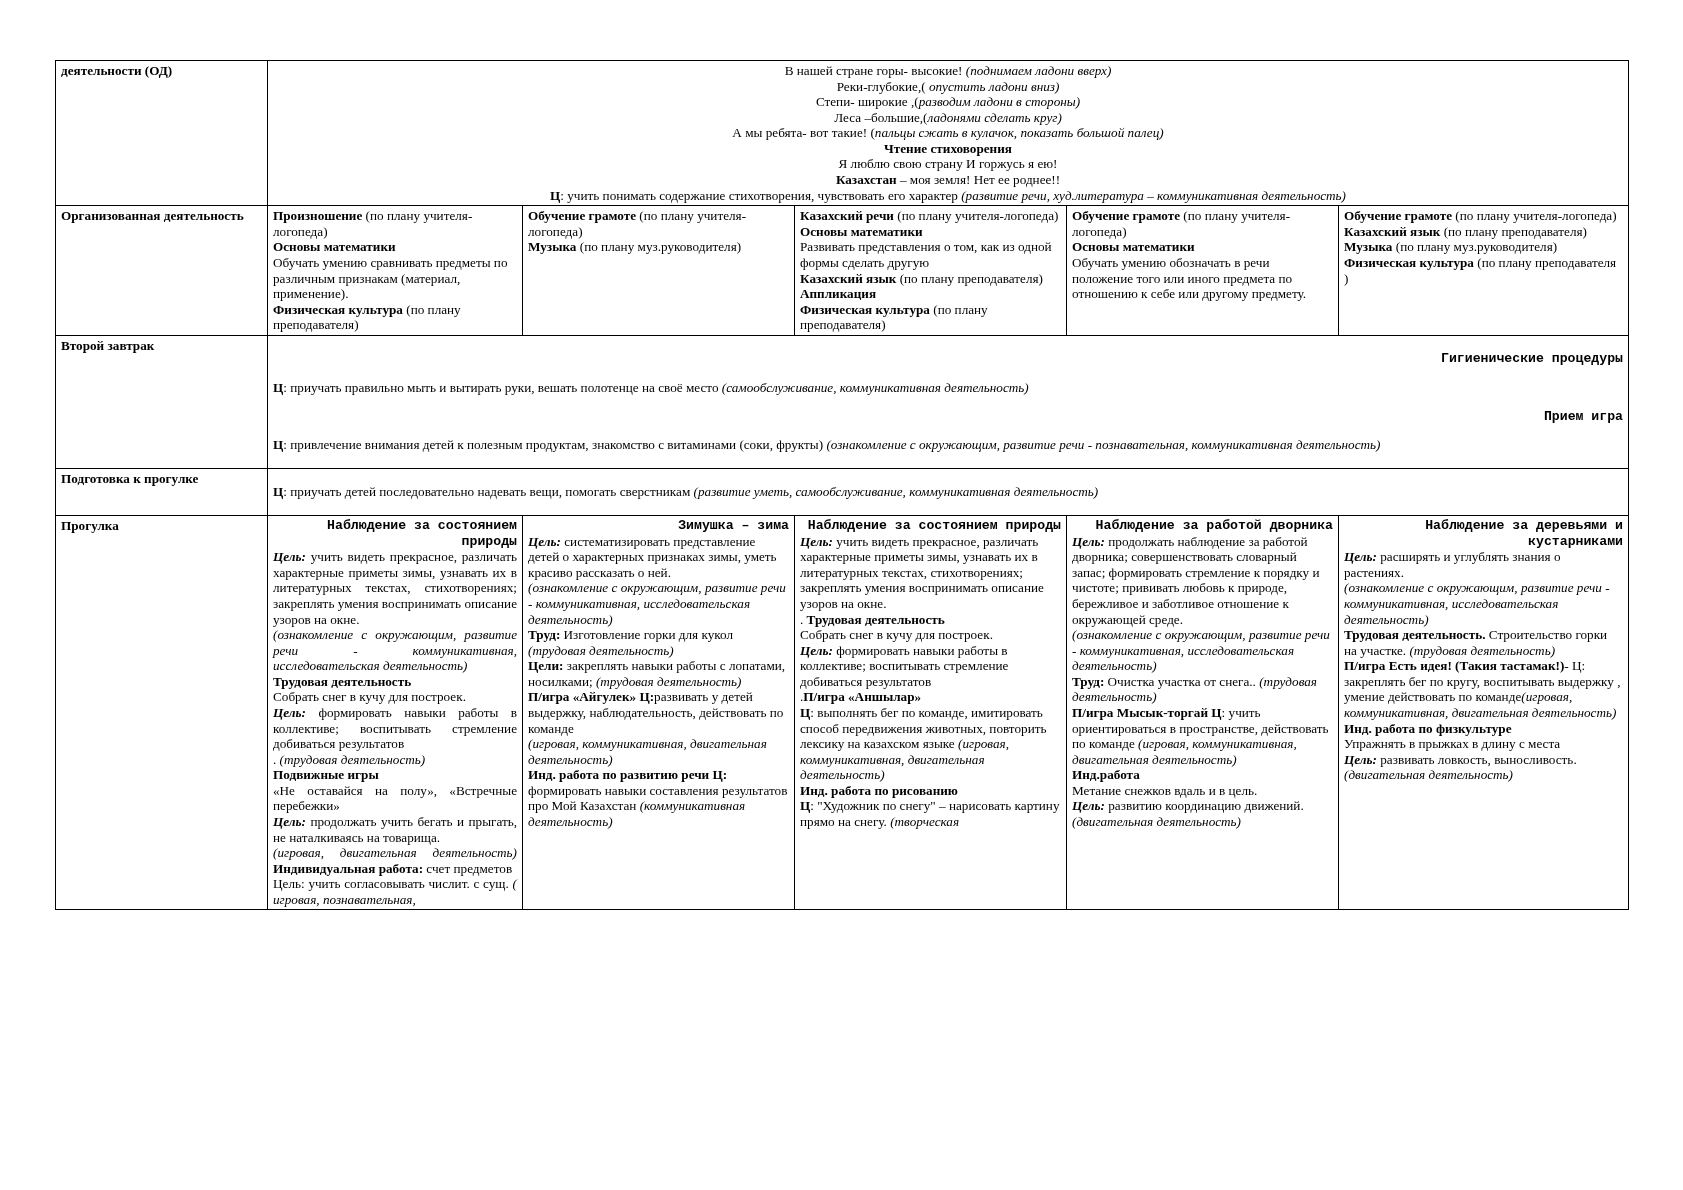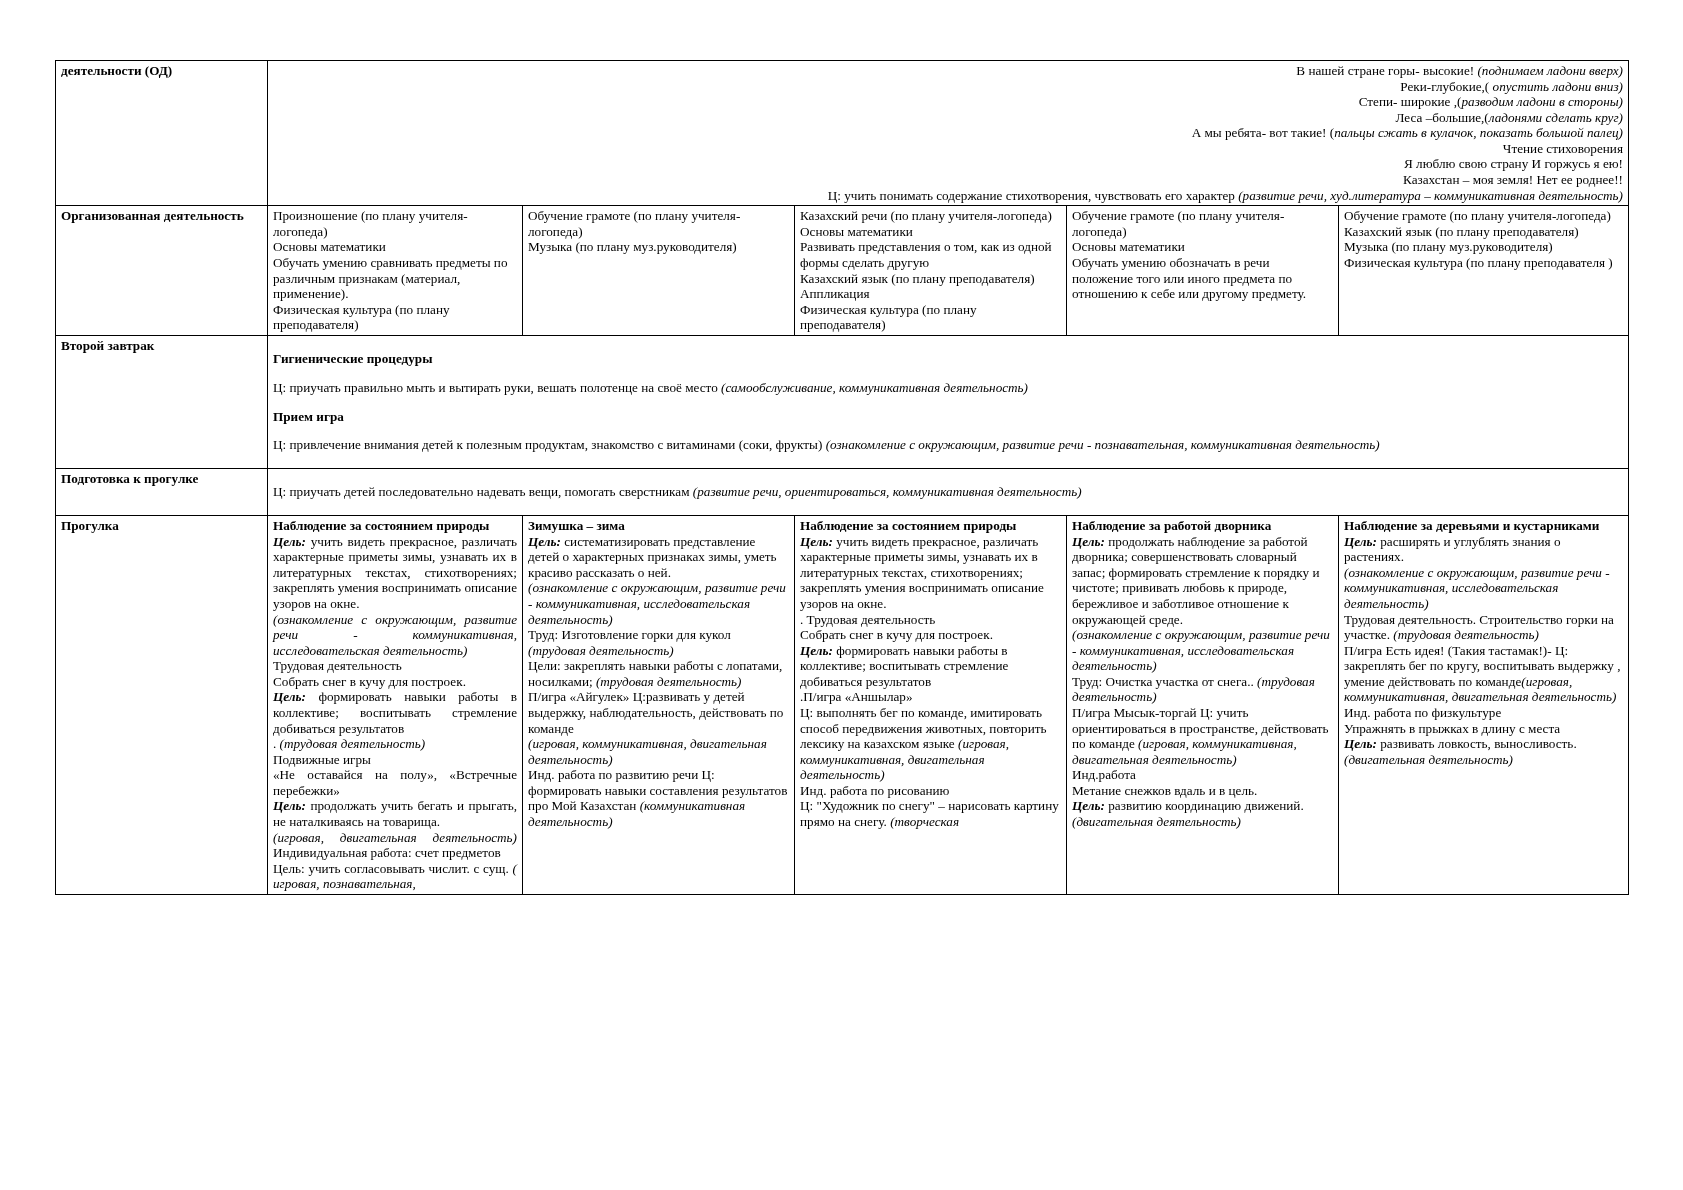--- a/index.html
+++ b/index.html
@@ -40,29 +40,30 @@
   col.c5 { width: 290px; }
 
   .lbl {
     font-weight: bold;
   }
   .lbl-mid {
     font-weight: bold;
     vertical-align: middle;
   }
   .just { text-align: justify; }
-  b, .b { font-weight: normal; }
+  b, .b { font-weight: bold; }
   i, .i { font-style: italic; }
   .bi { font-weight: bold; font-style: italic; }
   .hdr-center {
-    text-align: left;
+    text-align: right;
     font-weight: bold;
+    font-family: Liberation Mono, monospace;
   }
   .poem-cell {
-    text-align: right;
+    text-align: center;
     padding-top: 3px;
   }
   .poem-cell p { margin: 0 0 0 0; }
   .cell-body p { margin: 0; }
 </style>
 </head>
 <body>
 
 <div class="page">
   <table class="plan">
@@ -140,21 +141,21 @@
           <p class="hdr-center">Прием игра</p>
           <p><b>Ц</b><span>: привлечение внимания детей к полезным продуктам, знакомство с витаминами (соки, фрукты) </span><i>(ознакомление с окружающим, развитие речи - познавательная, коммуникативная деятельность)</i></p>
         </td>
       </tr>
 
       <tr>
         <td class="lbl">
           <span>Подготовка к прогулке</span>
         </td>
         <td colspan="5">
-          <p><b>Ц</b><span>: приучать детей  последовательно надевать вещи, помогать сверстникам </span><i>(развитие речи, ориентироваться, коммуникативная деятельность)</i></p>
+          <p><b>Ц</b><span>: приучать детей  последовательно надевать вещи, помогать сверстникам </span><i>(развитие уметь, самообслуживание, коммуникативная деятельность)</i></p>
         </td>
       </tr>
 
       <tr>
         <td class="lbl">
           <span>Прогулка</span>
         </td>
         <td class="cell-body just" id="walk-c1">
             <p class="hdr-center">Наблюдение за состоянием природы</p>
             <p><span class="bi">Цель:</span><span> учить видеть прекрасное, различать характерные приметы зимы, узнавать их в литературных текстах, стихотворениях; закреплять умения воспринимать описание узоров на окне.</span></p>

